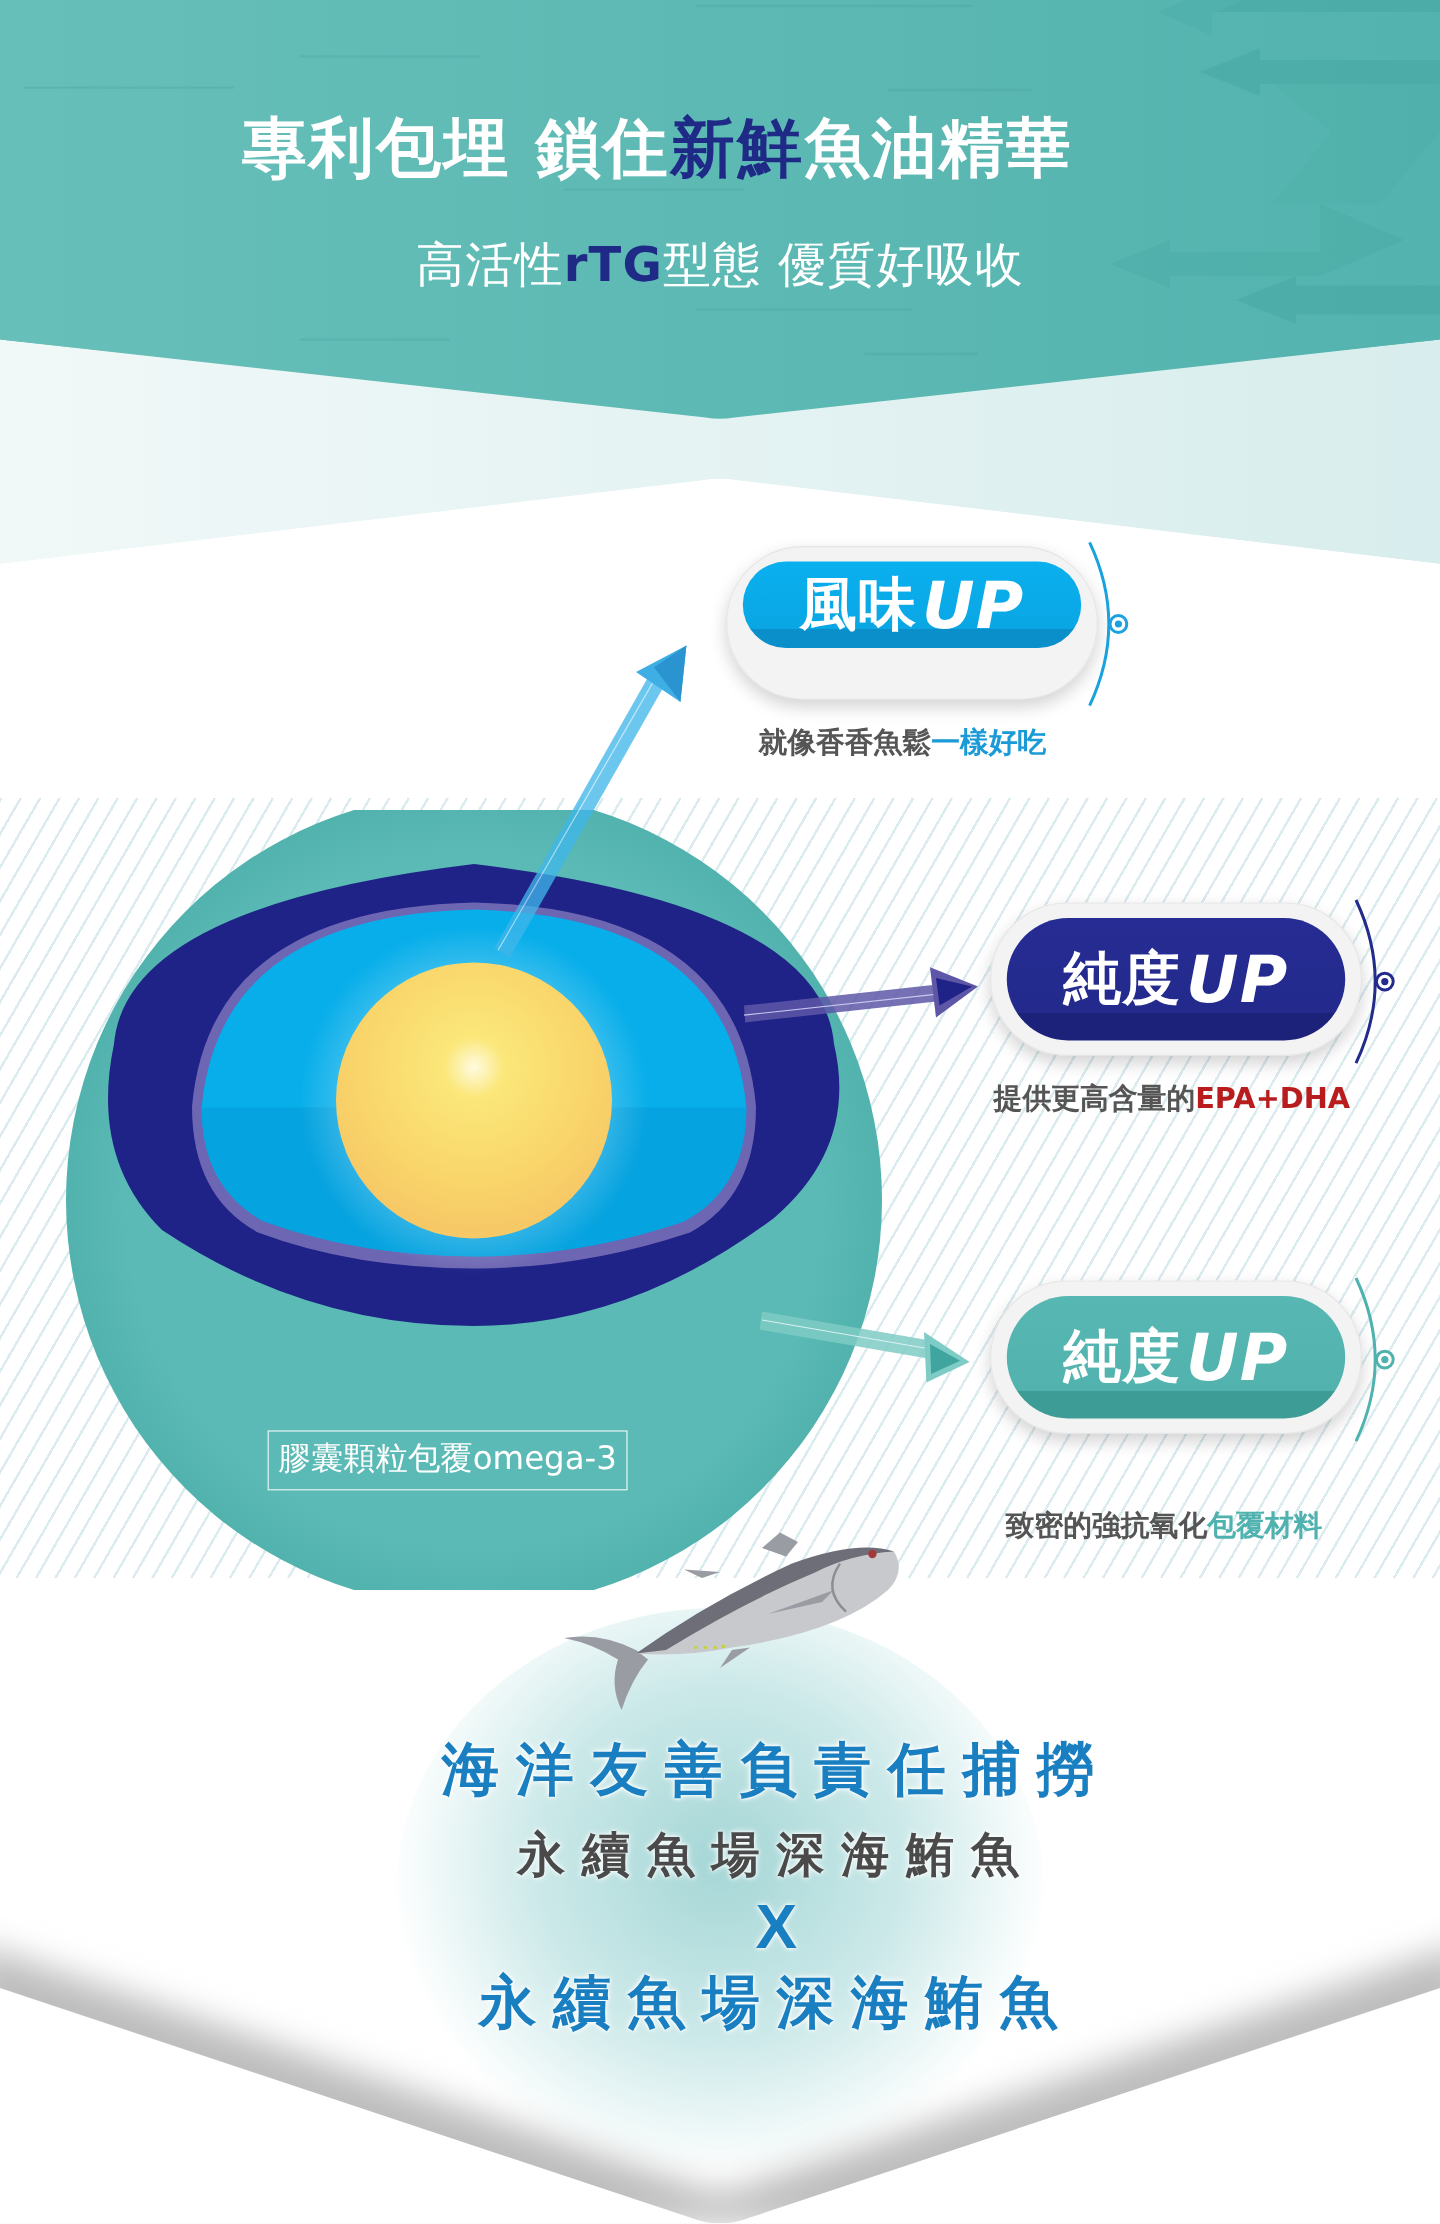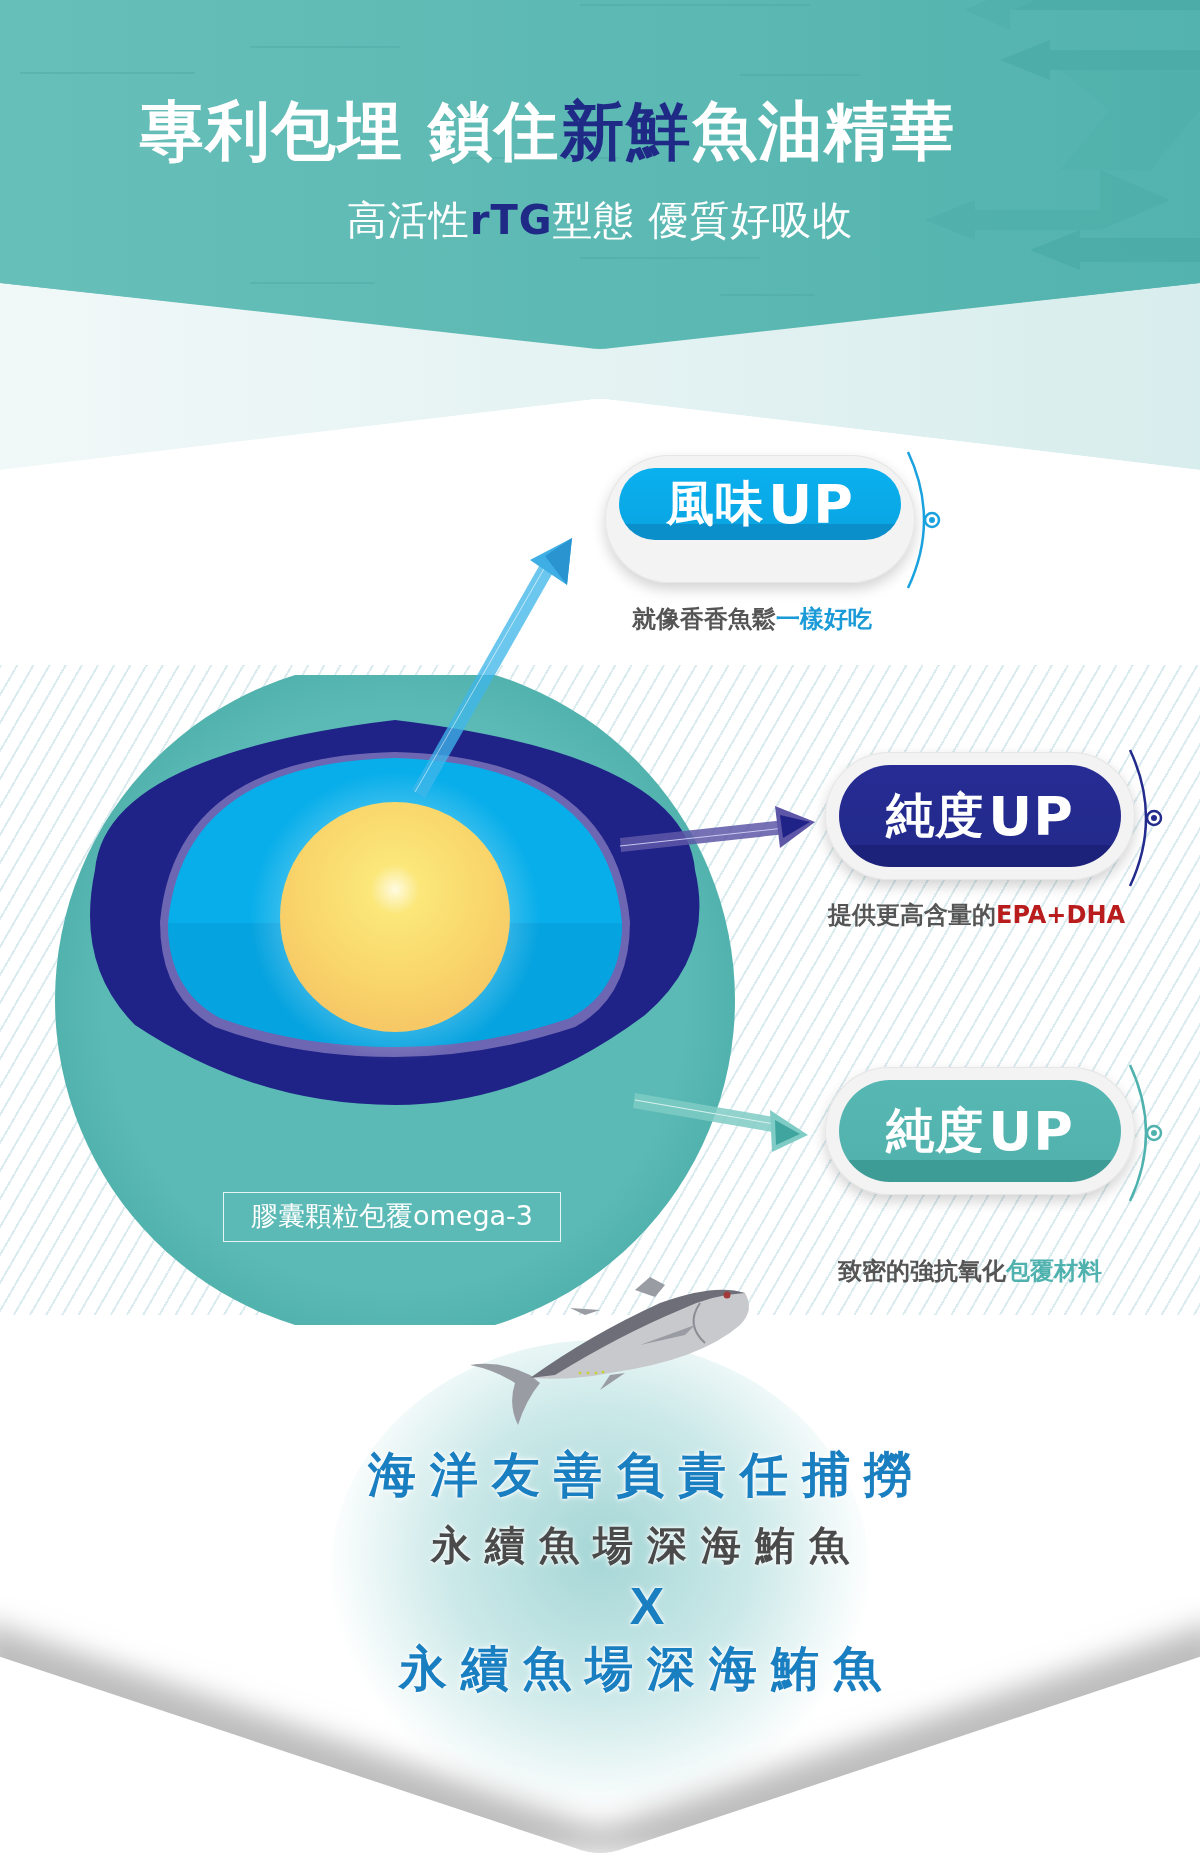--- a/index.html
+++ b/index.html
@@ -6,40 +6,40 @@
   html, body { width:1200px; height:1853px; overflow:hidden; background:#ffffff; }
   body { position:relative; font-family:"DejaVu Sans", "Liberation Sans", sans-serif; }
 
   
   .page { position:absolute; left:0; top:0; width:1200px; height:1853px; background:#ffffff; overflow:hidden; }
   .header { position:absolute; left:0; top:0; width:1200px; height:360px; }
   .stripes { position:absolute; left:0; top:665px; width:1200px; height:650px;
     background-image:repeating-linear-gradient(120deg, rgba(175,212,220,0.45) 0 2px, transparent 2px 14px); }
 
   .header-title { position:absolute; left:0; top:88px; width:1096px; text-align:center;
-    font-size:64px; font-weight:bold; color:#ffffff; letter-spacing:2px; }
+    font-size:54px; font-weight:bold; color:#ffffff; letter-spacing:2px; }
   .header-title .accent { color:#1f2a87; }
   .header-sub { position:absolute; left:0; top:193px; width:1200px; text-align:center;
     font-size:40px; color:#ffffff; font-weight:normal; letter-spacing:1px; }
   .header-sub .accent { color:#1f2a87; font-weight:bold; }
 
   
   .capsule { position:absolute; left:55px; top:675px; width:680px; height:650px; }
 
-  .omega-label { position:absolute; left:223px; top:1192px; width:338px; height:50px;
+  .omega-label { position:absolute; left:223px; top:1192px; width:300px; height:50px;
     border:1.5px solid rgba(255,255,255,0.85); color:#ffffff; font-size:27px;
     text-align:center; line-height:46px; }
 
   
   .pill-wrap { position:absolute; }
   .pill-outer { position:absolute; border-radius:70px; background:#f3f3f3;
     box-shadow:0 6px 14px rgba(0,0,0,0.18), inset 0 0 0 1px #e6e6e6; }
   .pill { position:absolute; border-radius:60px; display:flex; align-items:center; justify-content:center;
     color:#ffffff; font-weight:bold; font-size:48px; letter-spacing:1px; }
-  .pill .up { font-size:54px; margin-left:4px; }
+  .pill .up { font-style:italic; font-size:54px; margin-left:4px; }
   .pill-desc { position:absolute; font-size:24px; font-weight:bold; color:#555555; white-space:nowrap; }
   .pill-desc .hl { }
   .bracket { position:absolute; }
 
   
   .fish { position:absolute; left:460px; top:1265px; width:300px; height:160px; }
 
   
   .bottom-glow { position:absolute; left:330px; top:1340px; width:540px; height:470px;
     border-radius:50%;

